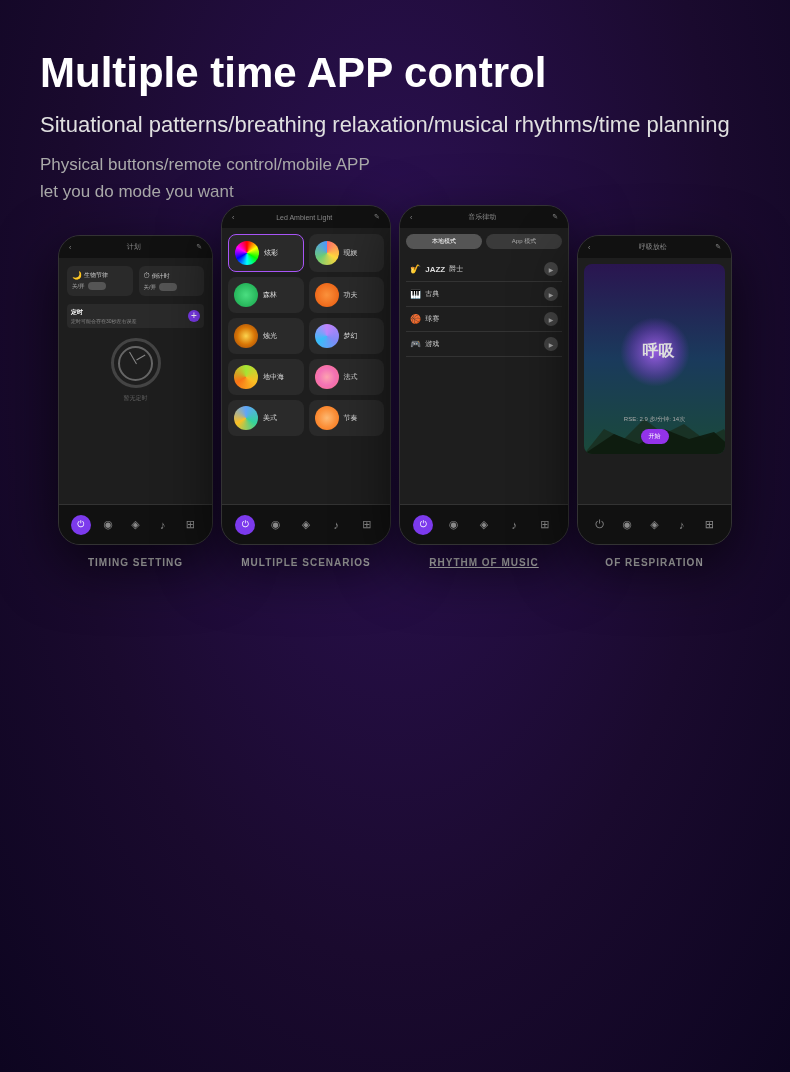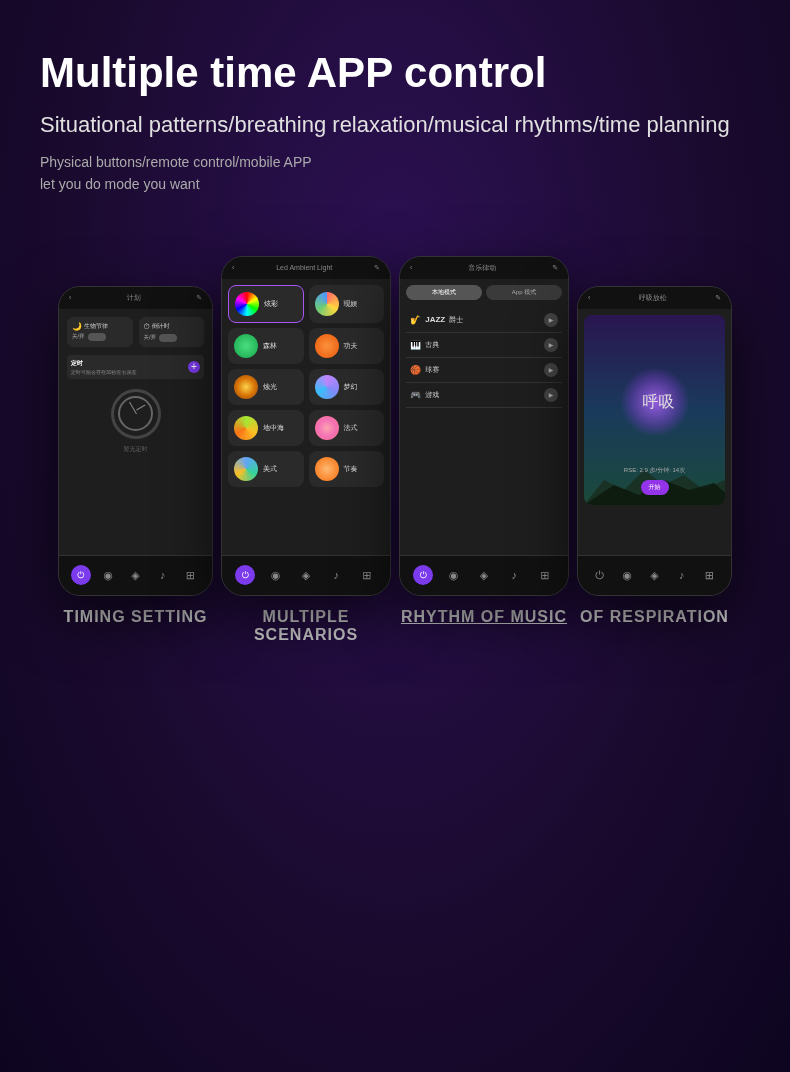--- a/index.html
+++ b/index.html
@@ -29,24 +29,23 @@
 
     .subtitle {
       font-size: 22px;
       font-weight: 400;
       color: #e0e0e0;
       line-height: 1.4;
       margin-bottom: 10px;
     }
 
     .description {
-      font-size: 14px;
+      font-size: 17px;
       color: #aaaaaa;
       line-height: 1.6;
-      margin-bottom: 60px;
     }
 
     
     .phones-container {
       display: flex;
       justify-content: center;
       align-items: flex-end;
       gap: 8px;
       margin-bottom: 0;
       perspective: 1000px;
@@ -341,21 +340,21 @@
       border-radius: 50%;
       display: flex;
       align-items: center;
       justify-content: center;
       margin-bottom: 15px;
     }
 
     .breathe-text {
       color: #ddd;
       font-size: 16px;
-      font-weight: normal;
+      font-weight: bold;
       margin-left: 8px;
     }
 
     .breathe-stats {
       position: absolute;
       bottom: 30px;
       font-size: 6px;
       color: #aaa;
       text-align: center;
     }
@@ -382,21 +381,21 @@
     .phones-captions {
       display: flex;
       justify-content: center;
       align-items: flex-start;
       gap: 8px;
       margin-top: 12px;
     }
 
     .caption {
       text-align: center;
-      font-size: 16px;
+      font-size: 10px;
       font-weight: 600;
       letter-spacing: 1px;
       color: #cccccc;
       text-transform: uppercase;
     }
 
     .caption-1 { width: 155px; }
     .caption-2 { width: 170px; }
     .caption-3 { width: 170px; text-decoration: underline; }
     .caption-4 { width: 155px; }

